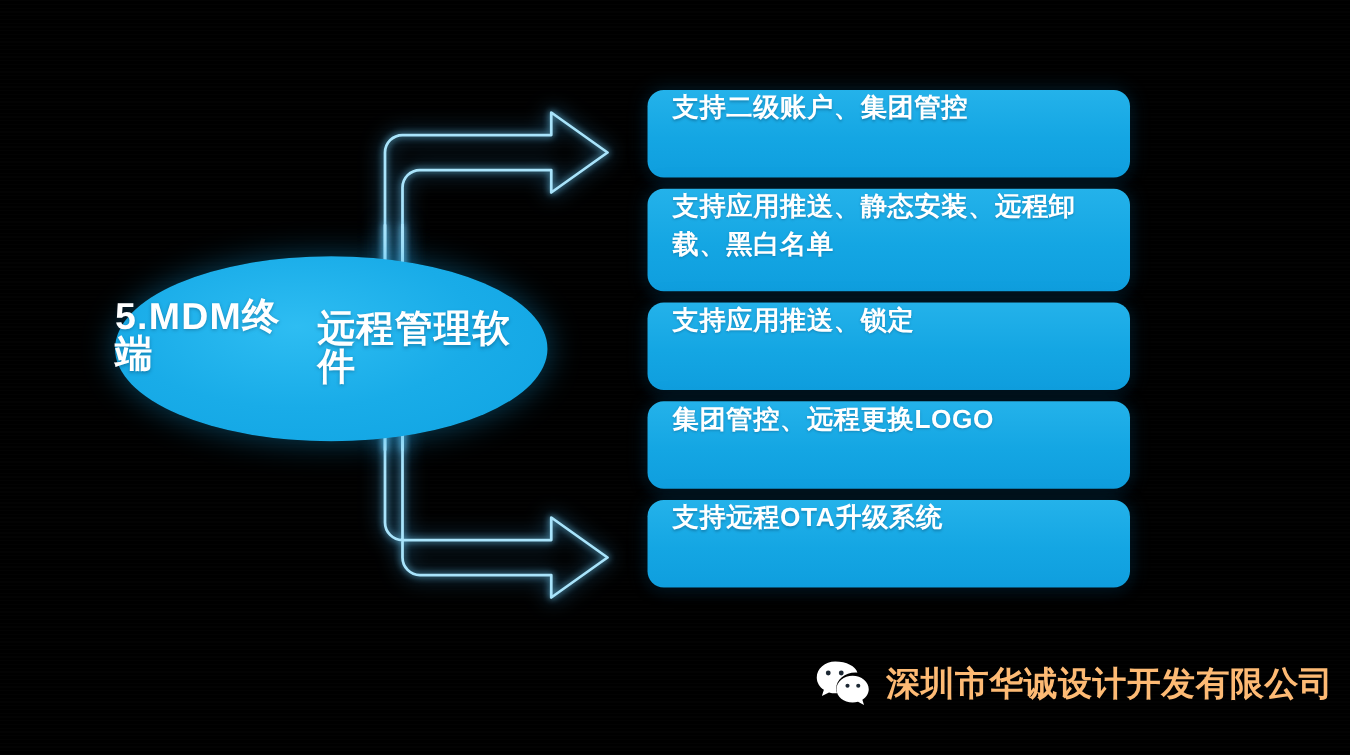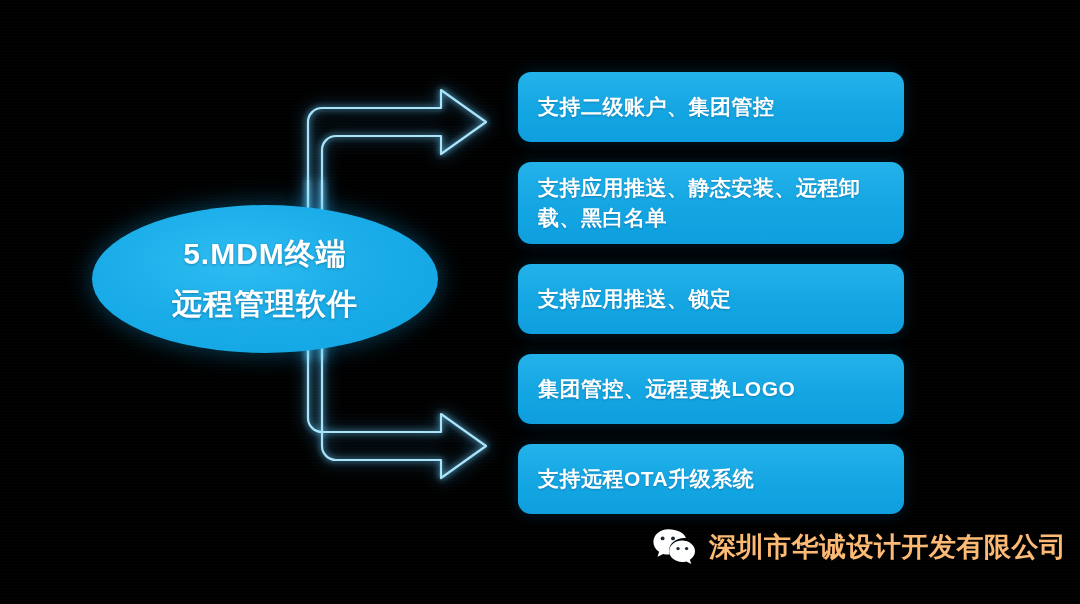--- a/index.html
+++ b/index.html
@@ -43,21 +43,21 @@
   .ellipse {
     position: absolute;
     left: 92px;
     top: 205px;
     width: 346px;
     height: 148px;
     border-radius: 50%;
     background: radial-gradient(ellipse at 42% 38%, #2ebdf2 0%, #19ace8 50%, #0fa3e2 100%);
     box-shadow: 0 0 26px rgba(20,160,225,0.42);
     display: flex;
-    flex-direction: column;
+    flex-direction: row;
     align-items: center;
     justify-content: center;
     z-index: 4;
   }
   .ellipse-line {
     color: #ffffff;
     font-size: 30px;
     font-weight: 700;
     letter-spacing: 1px;
     line-height: 1.0;
@@ -95,29 +95,29 @@
   }
   .fbox {
     background: linear-gradient(180deg, #24b2ea 0%, #14a6e3 55%, #0f9ede 100%);
     border-radius: 13px;
     box-shadow: 0 4px 9px rgba(0,12,22,0.55), 0 0 16px rgba(15,130,190,0.25);
     color: #ffffff;
     font-size: 21px;
     font-weight: 700;
     letter-spacing: 0.5px;
     line-height: 1.42;
-    padding: 11px 20px;
+    padding: 0 20px;
     display: flex;
-    align-items: center;
+    align-items: flex-start;
     box-sizing: border-box;
     text-shadow: 0 1px 2px rgba(0,45,75,0.30);
   }
   .fbox.h1 { height: 70px; }
   .fbox.h2 { height: 82px; }
-  .fbox + .fbox { margin-top: 20px; }
+  .fbox + .fbox { margin-top: 9px; }
 
   
   .footer {
     position: absolute;
     left: 652px;
     top: 527px;
     display: flex;
     align-items: center;
     z-index: 5;
   }

